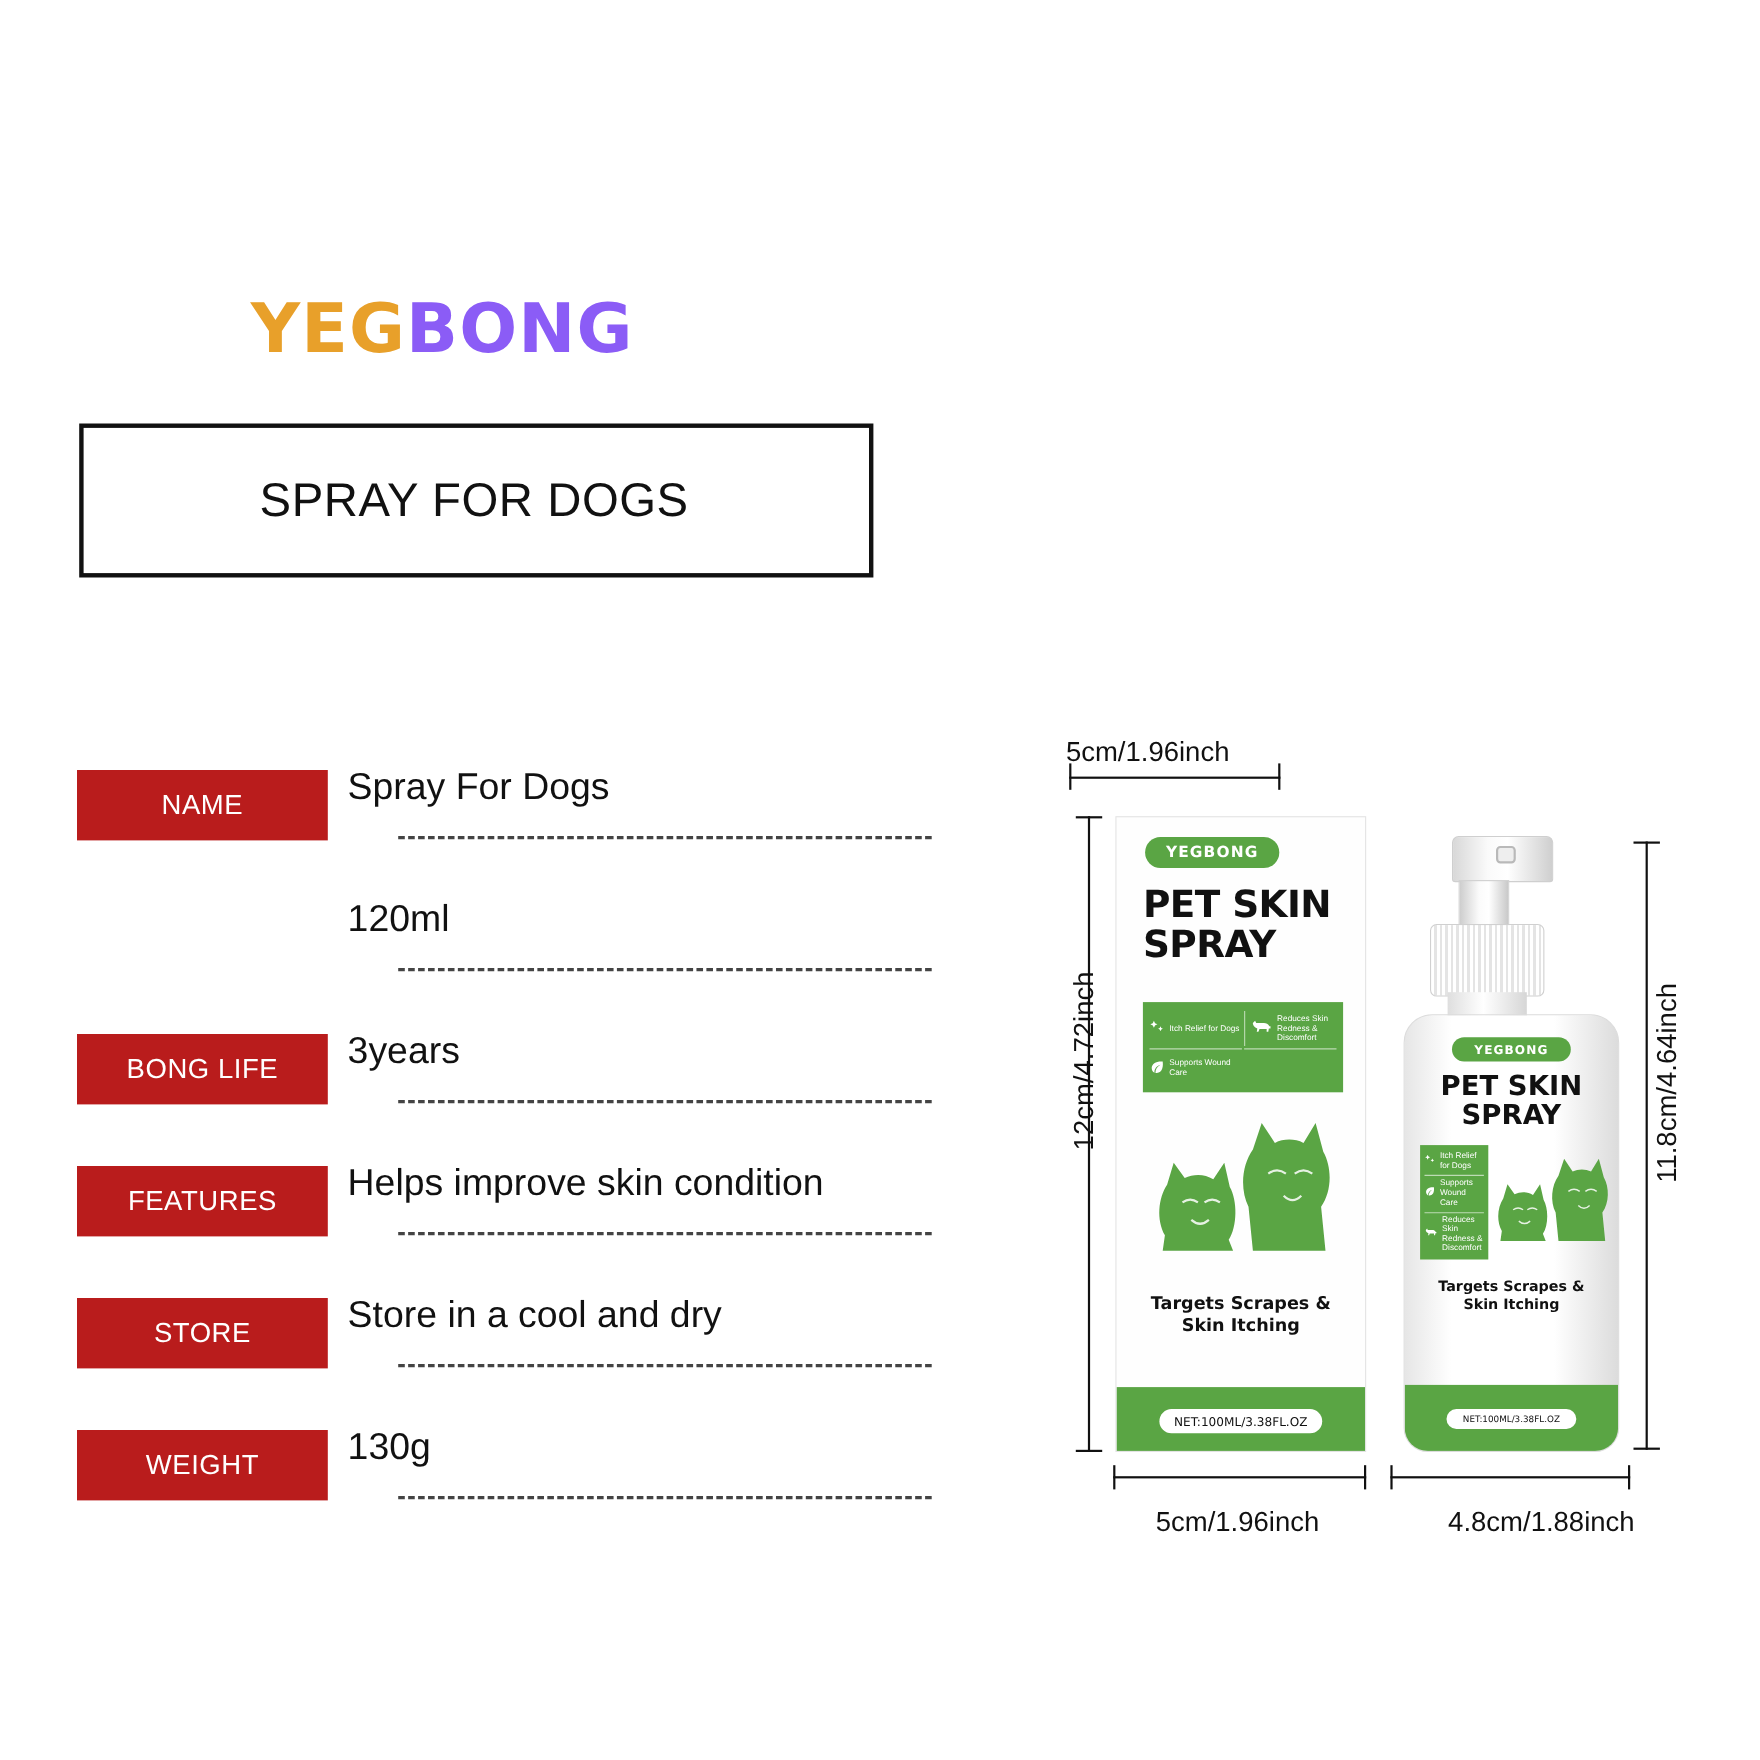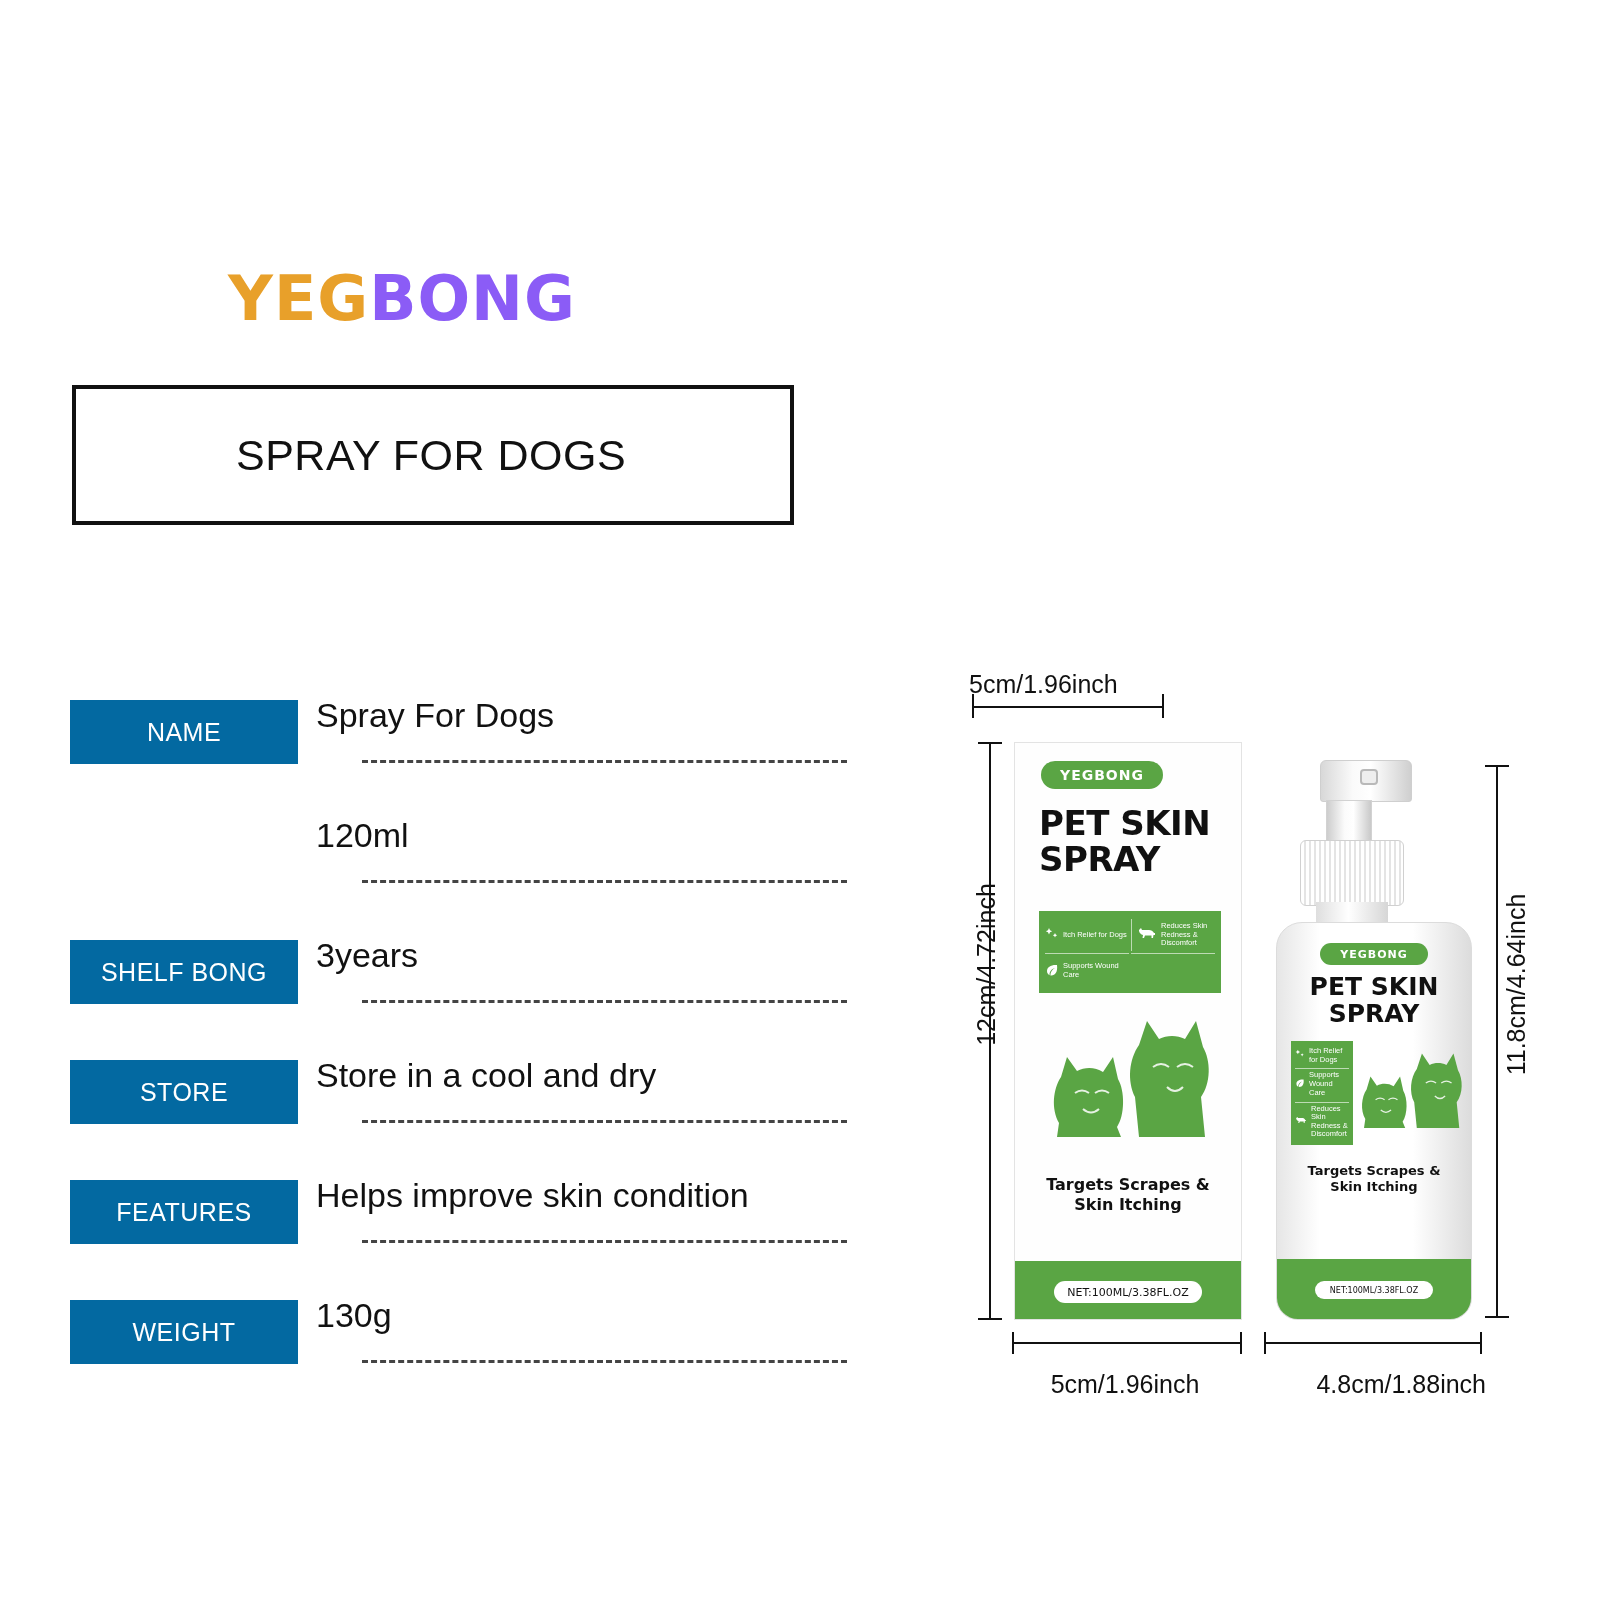--- a/index.html
+++ b/index.html
@@ -52,21 +52,21 @@
     width: 780px;
   }
   .spec-row {
     position: relative;
     height: 120px;
   }
   .spec-label {
     position: absolute;
     left: 0; top: 10px;
     width: 228px; height: 64px;
-    background: #0369a1;
+    background: #b91c1c;
     color: #fff;
     display: flex;
     align-items: center;
     justify-content: center;
     font-size: 25px;
     letter-spacing: 0.5px;
   }
   .spec-value {
     position: absolute;
     left: 246px; top: 6px;
@@ -386,34 +386,34 @@
       <div class="spec-value">Spray For Dogs</div>
       <div class="spec-rule"></div>
     </div>
 
     <div class="spec-row">
       <div class="spec-value">120ml</div>
       <div class="spec-rule"></div>
     </div>
 
     <div class="spec-row">
-      <div class="spec-label">SHELF BONG</div>
+      <div class="spec-label">BONG LIFE</div>
       <div class="spec-value">3years</div>
+      <div class="spec-rule"></div>
+    </div>
+
+    <div class="spec-row">
+      <div class="spec-label">FEATURES</div>
+      <div class="spec-value">Helps improve skin condition</div>
       <div class="spec-rule"></div>
     </div>
 
     <div class="spec-row">
       <div class="spec-label">STORE</div>
       <div class="spec-value">Store in a cool and dry</div>
-      <div class="spec-rule"></div>
-    </div>
-
-    <div class="spec-row">
-      <div class="spec-label">FEATURES</div>
-      <div class="spec-value">Helps improve skin condition</div>
       <div class="spec-rule"></div>
     </div>
 
     <div class="spec-row">
       <div class="spec-label">WEIGHT</div>
       <div class="spec-value">130g</div>
       <div class="spec-rule"></div>
     </div>
 
   </div>

